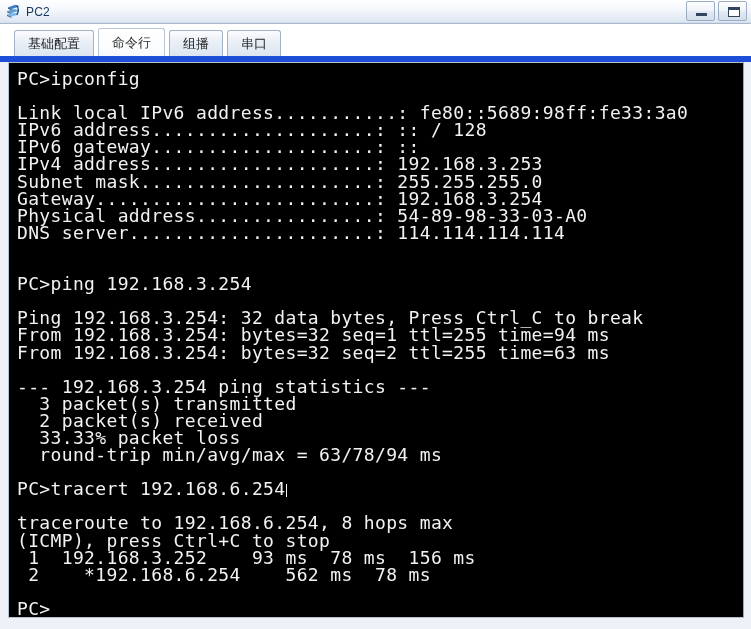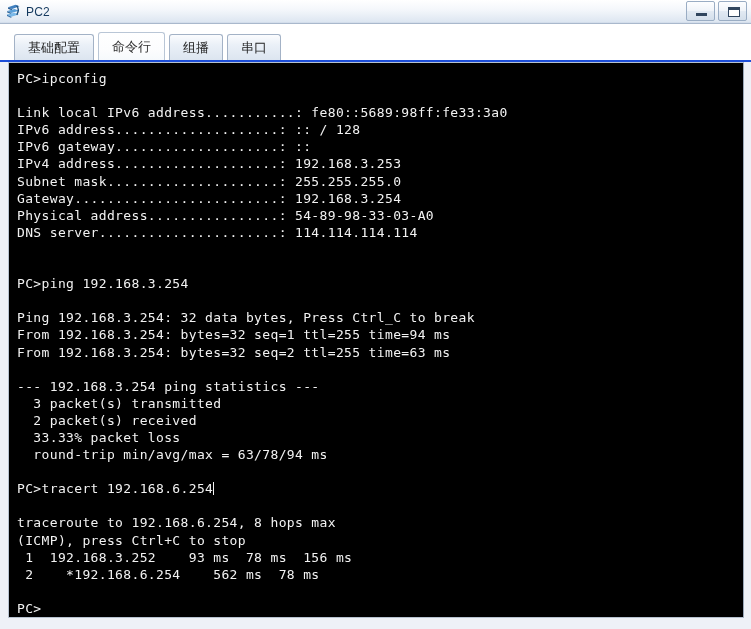--- a/index.html
+++ b/index.html
@@ -83,21 +83,21 @@
   
   .tabstrip {
     position: absolute;
     left: 0; top: 24px;
     width: 751px;
     height: 38px;
     background: #ffffff;
     display: flex;
     align-items: flex-end;
     padding-left: 14px;
-    border-bottom: 2px solid #1d4ed8;
+    border-bottom: 6px solid #1d4ed8;
   }
   .tab {
     height: 26px;
     min-width: 50px;
     padding: 0 13px;
     display: flex;
     align-items: center;
     justify-content: center;
     font-size: 13px;
     color: #1d1d1d;
@@ -128,21 +128,21 @@
     height: 556px;
     background: #000000;
     border: 1px solid #b7c2d0;
     border-right-color: #9aa7b8;
     overflow: hidden;
   }
   .term {
     padding: 7px 0 0 8px;
     color: #f2f2f2;
     font-family: "DejaVu Sans Mono", "Liberation Mono", monospace;
-    font-size: 13px;
+    font-size: 18px;
     line-height: 17.1px;
     white-space: pre;
     letter-spacing: 0.35px;
   }
   .term .ln { min-height: 17.1px; }
   .caret {
     display: inline-block;
     width: 1px;
     height: 13px;
     background: #f2f2f2;

